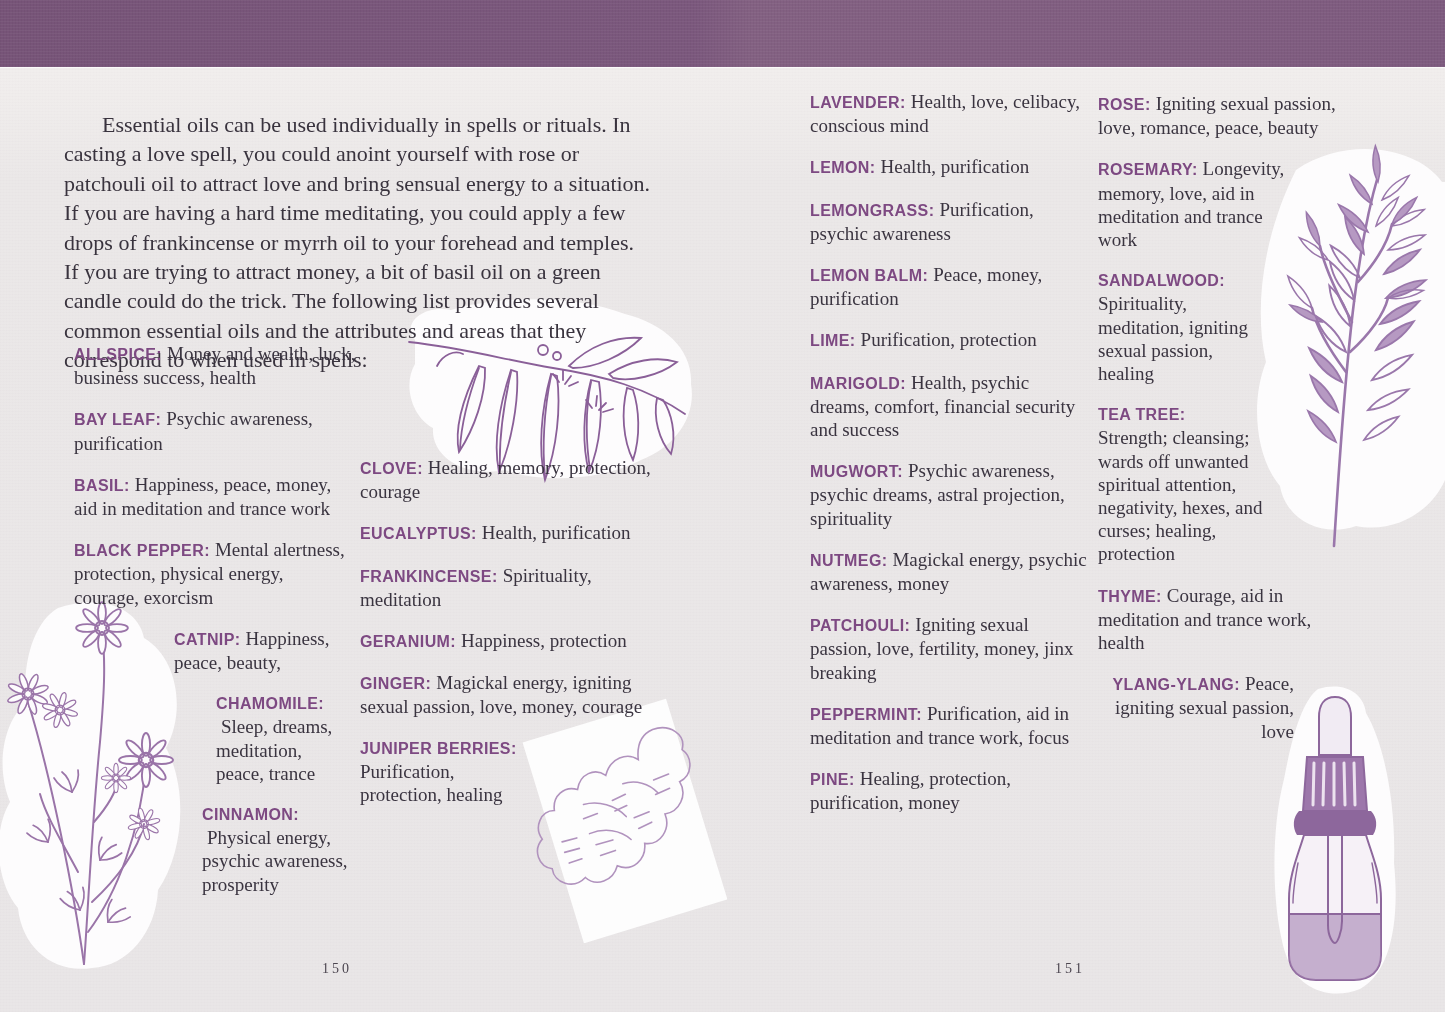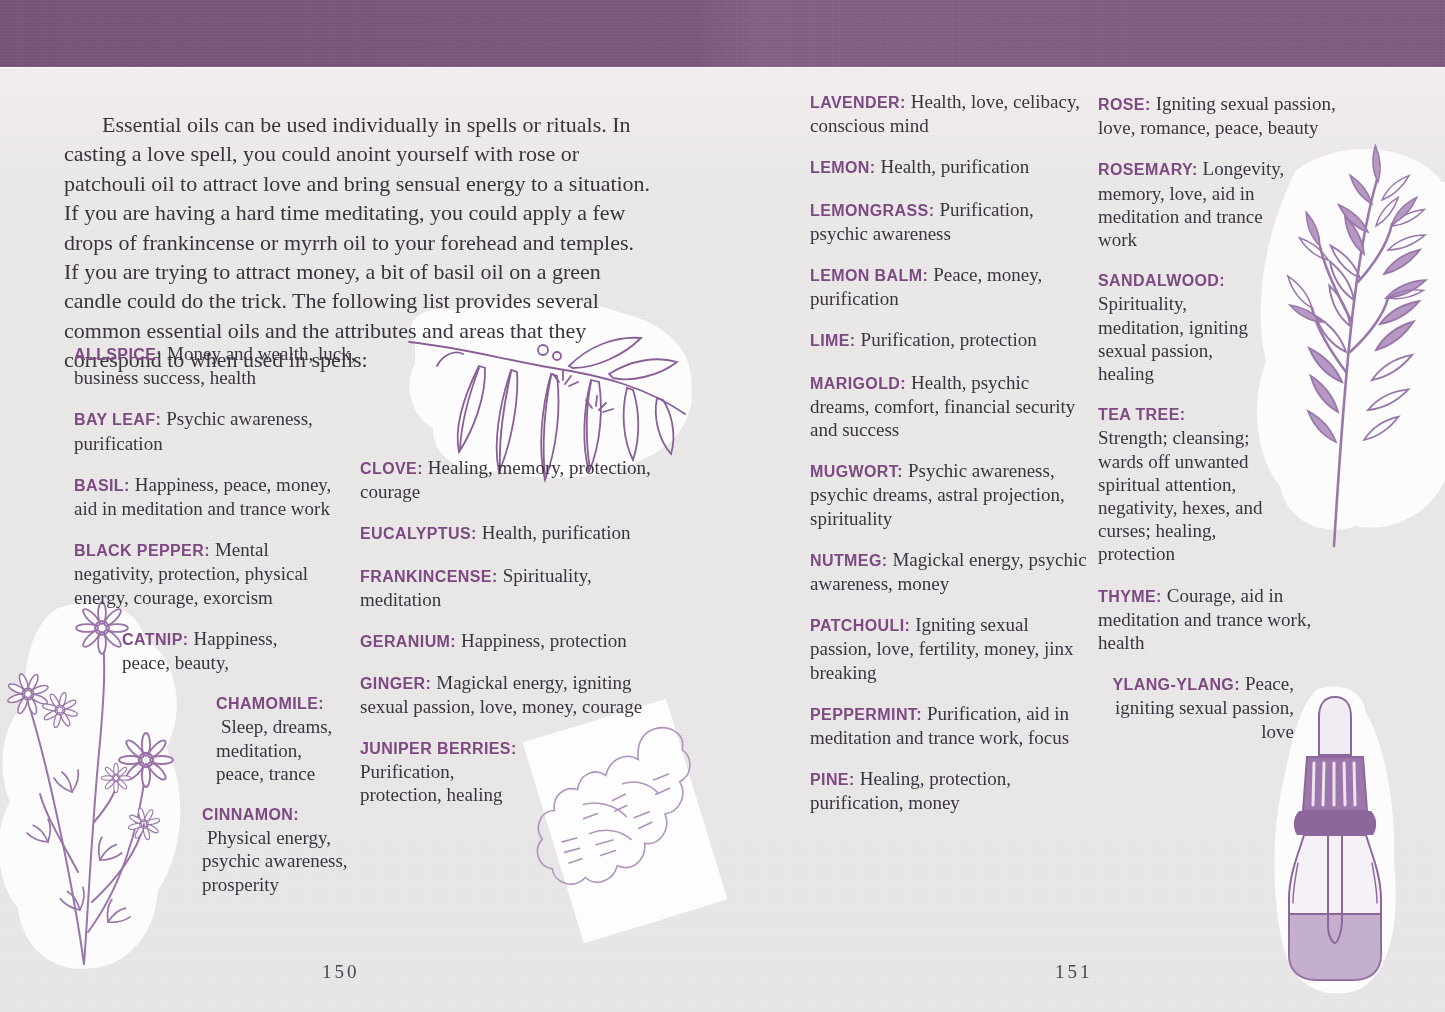--- a/index.html
+++ b/index.html
@@ -37,21 +37,21 @@
     letter-spacing:.4px; color:#7d4982;
   }
   .oil-name::after{content:":";}
   .oil-desc{margin-left:5px;}
   #lcol1{left:74px;  top:342px; width:282px;}
   #lcol2{left:360px; top:456px; width:306px;}
   #rcol1{left:810px; top:90px;  width:283px;}
   #rcol2{left:1098px;top:92px;  width:278px;}
   
   #lcol1 .entry:nth-child(4){max-width:278px;}
-  #lcol1 .entry:nth-child(5){margin-left:48px; max-width:165px;}
+  #lcol1 .entry:nth-child(5){margin-left:100px; max-width:165px;}
   #lcol1 .entry:nth-child(6){margin-left:142px; max-width:132px;}
   #lcol1 .entry:nth-child(6) .oil-name,
   #lcol1 .entry:nth-child(7) .oil-name,
   #lcol2 .entry:nth-child(6) .oil-name,
   #rcol2 .entry:nth-child(3) .oil-name,
   #rcol2 .entry:nth-child(4) .oil-name,
   #rcol2 .entry:nth-child(7) .oil-name{display:block;}
   #lcol1 .entry:nth-child(7){margin-left:128px; max-width:172px;}
   #lcol2 .entry:nth-child(6){max-width:162px;}
   #lcol2 .entry:nth-child(6) .oil-name{white-space:nowrap;}
@@ -59,21 +59,21 @@
   #rcol2 .entry:nth-child(3){max-width:152px;}
   #rcol2 .entry:nth-child(4){max-width:190px;}
   #rcol2 .entry:nth-child(5){max-width:250px;}
   #rcol2 .entry:nth-child(6){max-width:196px;text-align:right;}
   #rcol2 .entry:nth-child(7){max-width:152px;text-align:center;}
   #lcol2 .entry:nth-child(6) .oil-desc,
   #rcol2 .entry:nth-child(3) .oil-desc,
   #rcol2 .entry:nth-child(4) .oil-desc,
   #rcol2 .entry:nth-child(7) .oil-desc{margin-left:0;}
   .pagenum{
-    position:absolute; z-index:2; font-size:19px; letter-spacing:3px; color:#4c4650;
+    position:absolute; z-index:2; font-size:14px; letter-spacing:3px; color:#4c4650;
   }
   #pagenum-left{left:322px; top:961px;}
   #pagenum-right{left:1055px; top:961px;}
 </style>
 </head>
 <body>
 
 <div class="book">
 
   <div class="band"></div>
@@ -230,21 +230,21 @@
 
   <p class="intro">Essential oils can be used individually in spells or rituals. In casting a love spell, you could anoint yourself with rose or patchouli oil to attract love and bring sensual energy to a situation. If you are having a hard time meditating, you could apply a few drops of frankincense or myrrh oil to your forehead and temples. If you are trying to attract money, a bit of basil oil on a green candle could do the trick. The following list provides several common essential oils and the attributes and areas that they correspond to when used in spells:</p>
 
   <div class="col" id="lcol1">
   <p class="entry"><span class="oil-name">ALLSPICE</span><span class="oil-desc">Money and wealth, luck, business success, health</span></p>
 
   <p class="entry"><span class="oil-name">BAY LEAF</span><span class="oil-desc">Psychic awareness, purification</span></p>
 
   <p class="entry"><span class="oil-name">BASIL</span><span class="oil-desc">Happiness, peace, money, aid in meditation and trance work</span></p>
 
-  <p class="entry"><span class="oil-name">BLACK PEPPER</span><span class="oil-desc">Mental negativity, protection, physical energy, courage, exorcism</span></p>
+  <p class="entry"><span class="oil-name">BLACK PEPPER</span><span class="oil-desc">Mental alertness, protection, physical energy, courage, exorcism</span></p>
 
   <p class="entry"><span class="oil-name">CATNIP</span><span class="oil-desc">Happiness, peace, beauty,</span></p>
 
   <p class="entry"><span class="oil-name">CHAMOMILE</span><span class="oil-desc">Sleep, dreams, meditation, peace, trance</span></p>
 
   <p class="entry"><span class="oil-name">CINNAMON</span><span class="oil-desc">Physical energy, psychic awareness, prosperity</span></p>
 </div>
   <div class="col" id="lcol2">
   <p class="entry"><span class="oil-name">CLOVE</span><span class="oil-desc">Healing, memory, protection, courage</span></p>
 

